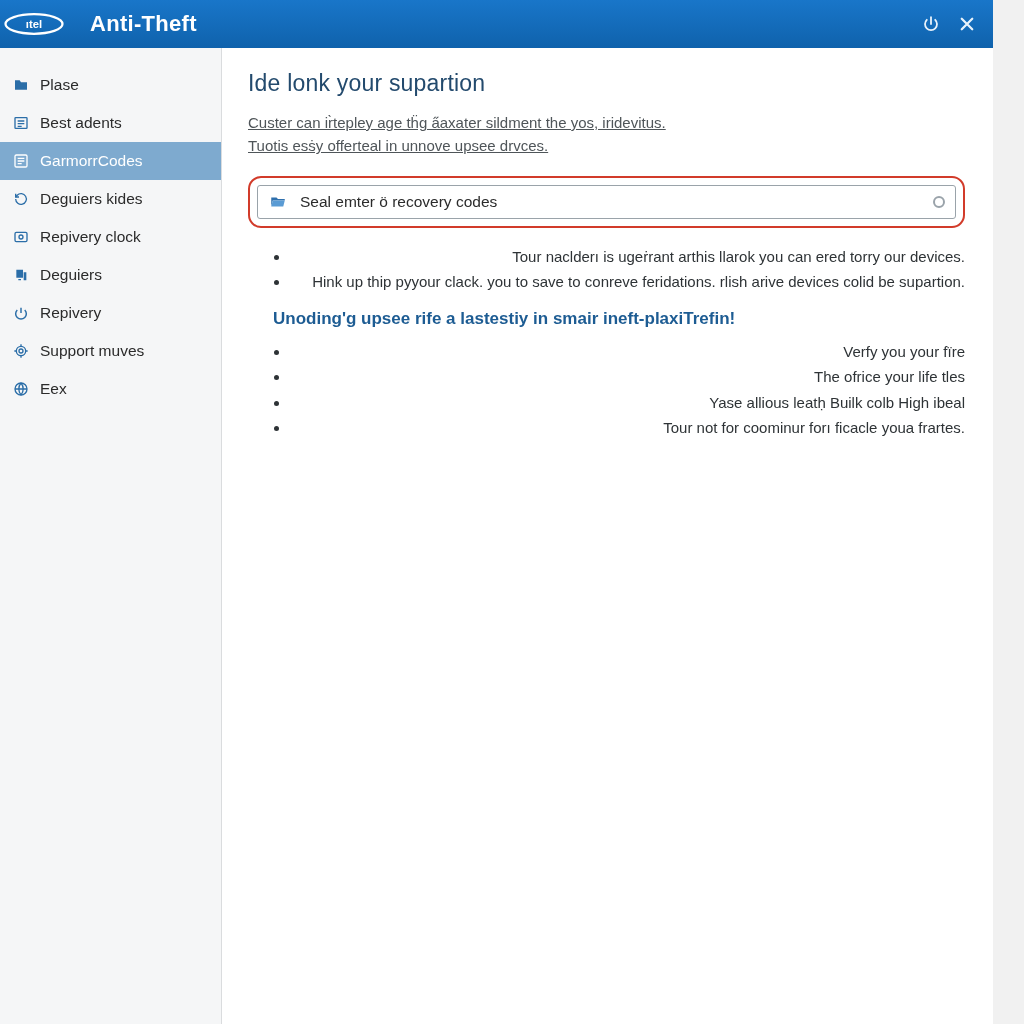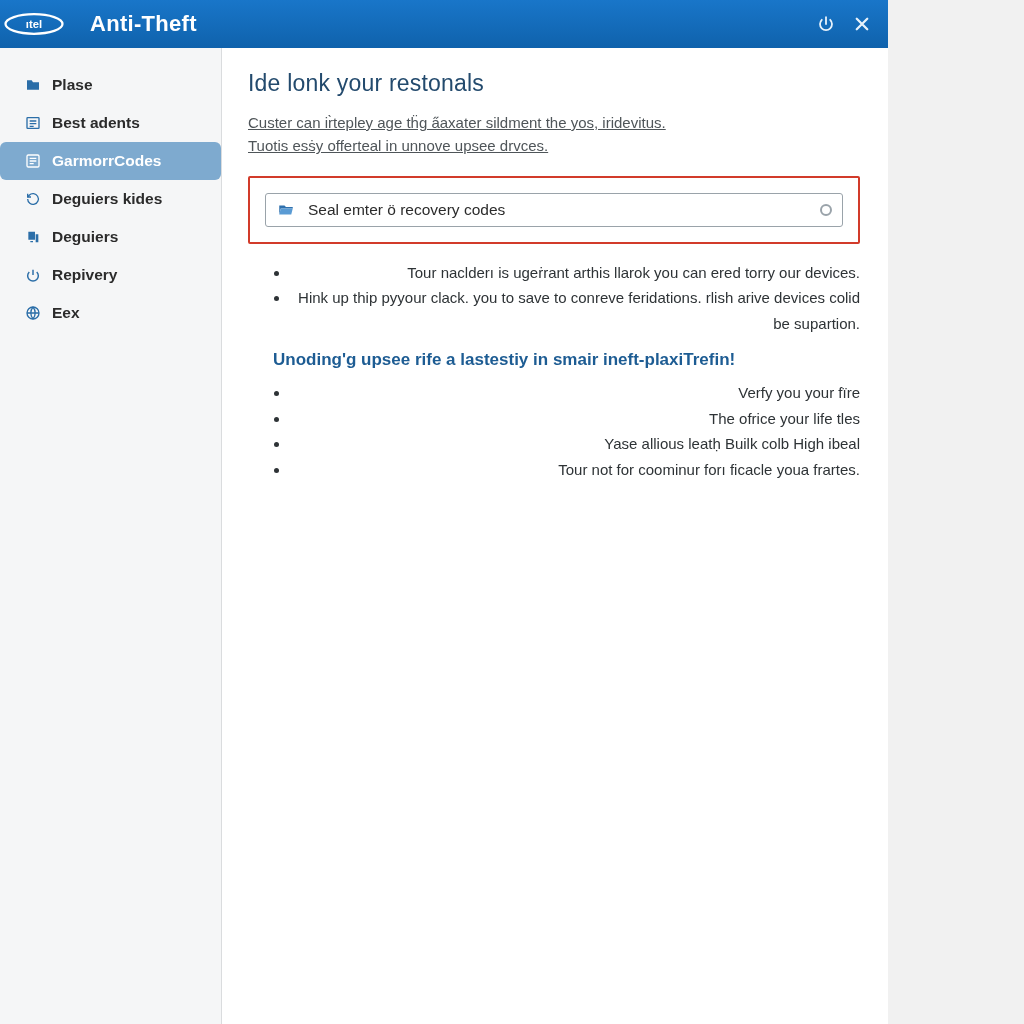--- a/index.html
+++ b/index.html
@@ -1,17 +1,17 @@
 <!DOCTYPE html>
 <html><head>
   <meta charset="utf-8">
   <style>
     * { box-sizing: border-box; margin: 0; padding: 0; }
     html, body { width: 1024px; height: 1024px; font-family: "Segoe UI", Arial, sans-serif; background: #f1f1f1; overflow: hidden; }
-    .window { width: 888px; height: 1024px; display: flex; flex-direction: column; background: #fff; }
+    .window { width: 993px; height: 1024px; display: flex; flex-direction: column; background: #fff; }
     .titlebar {
       height: 48px;
       background: linear-gradient(#1976c9, #0f62ac);
       color: #fff;
       display: flex;
       align-items: center;
       padding: 0 8px 0 4px;
       font-size: 22px;
       font-weight: 600;
     }
@@ -26,40 +26,38 @@
       width: 36px; height: 36px; display:flex; align-items:center; justify-content:center;
       color: #e8f2fb; font-size: 18px; cursor: pointer; border-radius:4px;
     }
     .body { flex: 1; display: flex; min-height: 0; }
     .sidebar {
       width: 222px; background: #f5f6f7; border-right: 1px solid #dadcde;
       padding-top: 18px;
     }
     .side-item {
       display:flex; align-items:center; gap:10px;
-      height: 38px; padding: 0 24px;
+      height: 38px; padding: 0 12px;
       font-size: 15.5px; color: #2b2b2b; cursor:pointer;
       border-bottom: 1px solid rgba(0,0,0,0);
-      font-weight: bold;
     }
     .side-item .icon { width: 18px; height:18px; display:flex; align-items:center; justify-content:center; color:#2b6ea8; }
     .side-item.selected {
       background: #7eaacf;
       color: #fff;
-      border-radius: 6px;
     }
     .side-item.selected .icon { color:#fff; }
     .main { flex:1; padding: 22px 28px 28px 26px; overflow:auto; color:#323232; }
     .main h1 { font-size: 23px; font-weight: 500; color:#234a6d; margin-bottom: 14px; letter-spacing:.2px; }
     .intro p { font-size: 15px; color:#4f5559; line-height:1.55;text-decoration:underline; }
     .search-wrap {
       margin: 18px 0 16px 0;
       border: 2px solid #d23b2a;
-      padding: 15px;
-      border-radius: 2px;
+      padding: 7px;
+      border-radius: 13px;
     }
     .search-field {
       display:flex; align-items:center; gap:12px;
       height: 34px;
       border: 1px solid #9aa3aa;
       border-radius: 3px;
       background: #fff;
       padding: 0 10px;
     }
     .search-field .icon { width:20px;height:20px; display:flex;align-items:center;justify-content:center;color:#2f70ad;}
@@ -133,48 +131,67 @@
         <span class="icon">
           <svg width="16" height="16" viewBox="0 0 24 24" fill="none" stroke="currentColor" stroke-width="2">
               <path d="M4 12a8 8 0 1 0 2.3-5.7L4 9"></path>
               <path d="M4 4v5h5"></path>
             </svg>
         </span>
         <span>Deguiers kides</span>
       </div>
       <div class="side-item">
         <span class="icon">
+          <svg width="16" height="16" viewBox="0 0 24 24" fill="none" stroke="currentColor" stroke-width="2">
+              <rect x="3" y="5" width="18" height="14" rx="2"></rect>
+              <circle cx="12" cy="12" r="3"></circle>
+            </svg>
+        </span>
+        <span>Repivery clock</span>
+      </div>
+      <div class="side-item">
+        <span class="icon">
           <svg width="16" height="16" viewBox="0 0 24 24" fill="currentColor">
               <path d="M5 4h10v12H5zM16 8h4v12h-4zM8 18h4v2H8z"></path>
             </svg>
         </span>
         <span>Deguiers</span>
       </div>
       <div class="side-item">
         <span class="icon">
           <svg width="16" height="16" viewBox="0 0 24 24" fill="none" stroke="currentColor" stroke-width="2.2">
               <path d="M12 4v8"></path>
               <path d="M6.4 7.4a8 8 0 1 0 11.2 0"></path>
             </svg>
         </span>
         <span>Repivery</span>
       </div>
       <div class="side-item">
         <span class="icon">
           <svg width="16" height="16" viewBox="0 0 24 24" fill="none" stroke="currentColor" stroke-width="2">
+              <circle cx="12" cy="12" r="3"></circle>
+              <path d="M19 12a7 7 0 0 1-7 7 7 7 0 1 1 7-7z"></path>
+              <path d="M12 2v3M12 19v3M2 12h3M19 12h3"></path>
+            </svg>
+        </span>
+        <span>Support muves</span>
+      </div>
+      <div class="side-item">
+        <span class="icon">
+          <svg width="16" height="16" viewBox="0 0 24 24" fill="none" stroke="currentColor" stroke-width="2">
               <circle cx="12" cy="12" r="9"></circle>
               <path d="M3 12h18M12 3a14 14 0 0 1 0 18M12 3a14 14 0 0 0 0 18"></path>
             </svg>
         </span>
         <span>Eex</span>
       </div>
     </nav>
 
     <main class="main">
-      <h1>Ide lonk your restonals</h1>
+      <h1>Ide lonk your supartion</h1>
       <div class="intro">
         <p>Custer can ir̀tepley age tḧg a̋axater sildment the yos, iridevitus.</p>
         <p>Tuotis esṡy offerteal in unnove upsee drvces.</p>
       </div>
 
       <div class="search-wrap">
         <div class="search-field">
           <span class="icon">
             <svg width="18" height="18" viewBox="0 0 24 24" fill="currentColor">
                 <path d="M3 6h7l2 2h9v2H5l-2 8V6z"></path>

